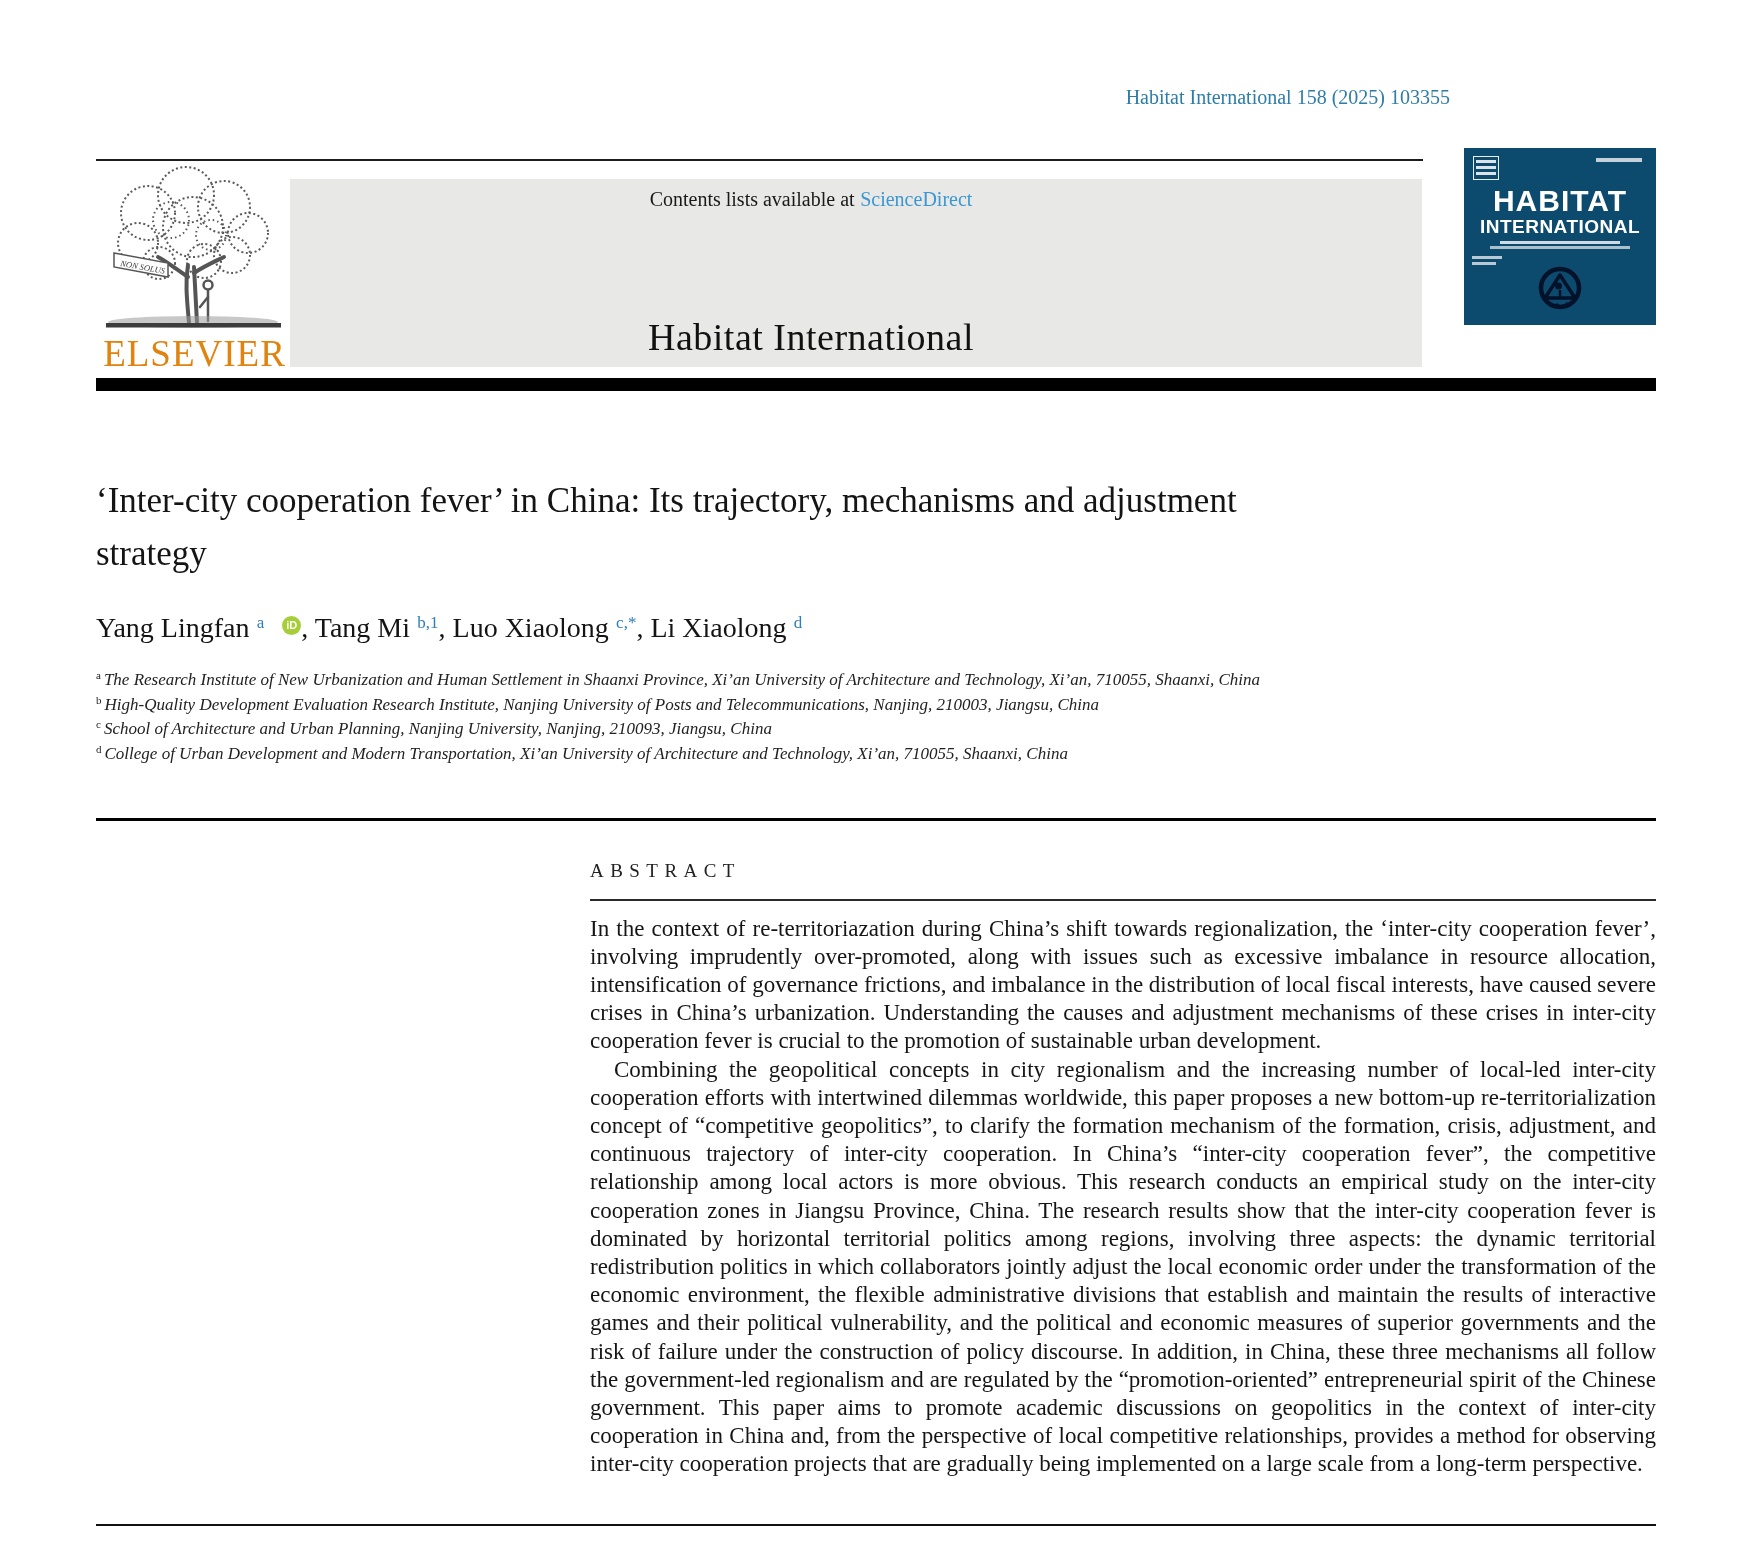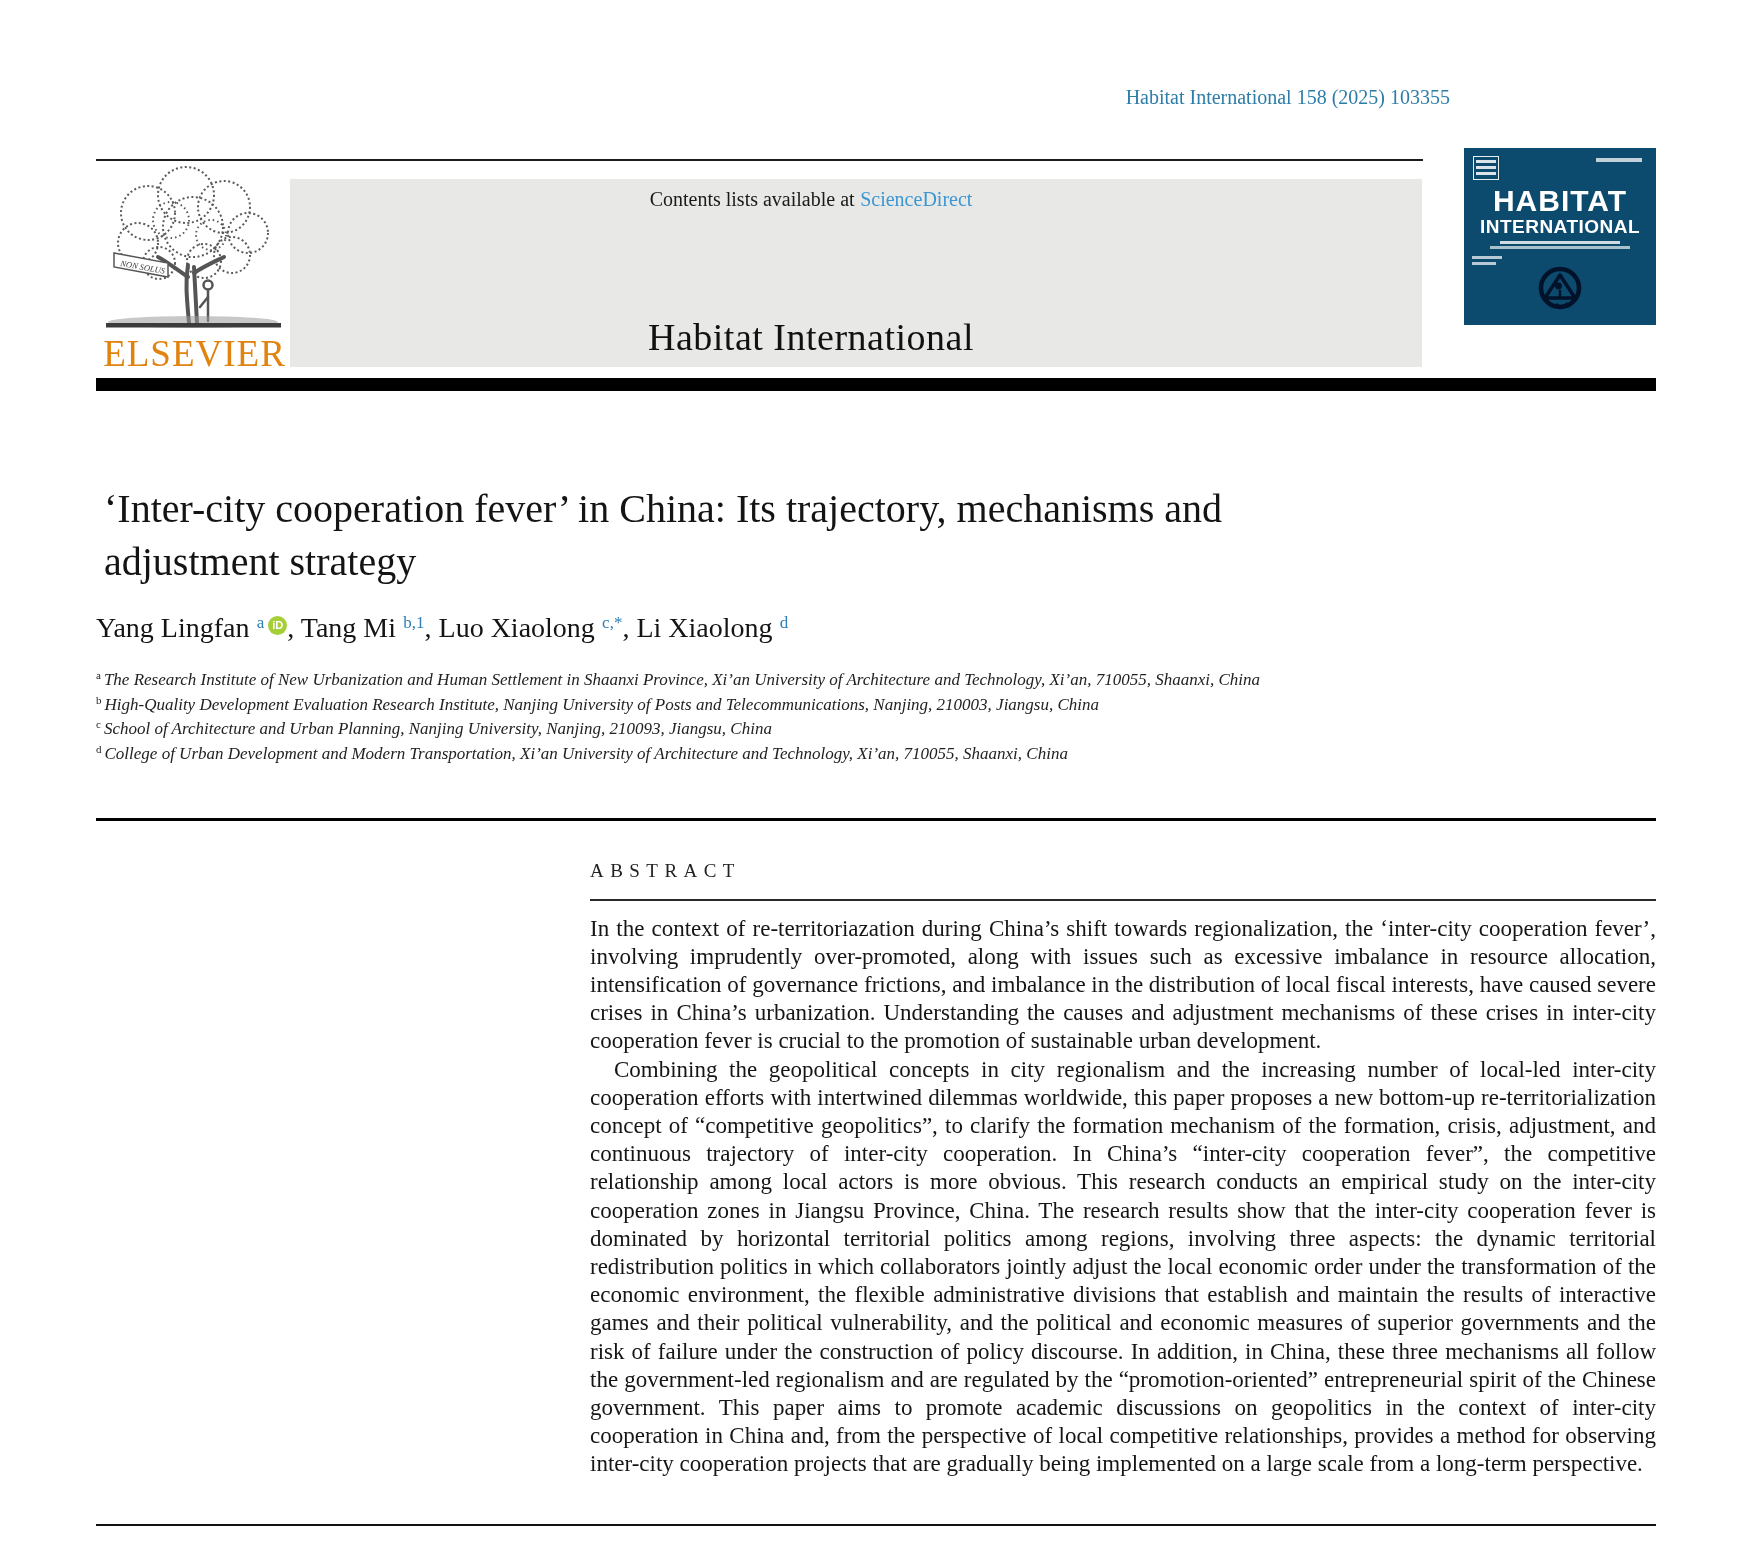--- a/index.html
+++ b/index.html
@@ -44,27 +44,27 @@
   .cover-tagline1{position:absolute;left:36px;top:93px;width:120px;height:3px;background:rgba(255,255,255,.8);}
   .cover-tagline2{position:absolute;left:26px;top:98px;width:140px;height:3px;background:rgba(255,255,255,.65);}
   .cover-editor1{position:absolute;left:8px;top:108px;width:30px;height:3px;background:rgba(255,255,255,.7);}
   .cover-editor2{position:absolute;left:8px;top:114px;width:24px;height:3px;background:rgba(255,255,255,.7);}
   .cover-emblem{position:absolute;left:50%;top:116px;transform:translateX(-50%);width:50px;height:52px;}
 
   
   .black-bar{position:absolute;left:96px;top:378px;width:1560px;height:13px;background:#000;}
 
   
-  .article-title{position:absolute;left:96px;top:474px;width:1260px;font-size:40px;line-height:53px;
-       font-weight:normal;color:#141414;margin:8px;}
+  .article-title{position:absolute;left:96px;top:474px;width:1260px;font-size:35px;line-height:53px;
+       font-weight:normal;color:#141414;margin:0;}
   .authors-line{position:absolute;left:96px;top:612px;width:1400px;font-size:28px;color:#141414;}
   .auth-sup{color:#2e7eb8;font-size:17px;vertical-align:9px;line-height:0;margin-left:3px;}
   .orcid-icon{display:inline-block;width:19px;height:19px;border-radius:50%;background:#a6ce39;
        color:#fff;font-family:"Liberation Sans",sans-serif;font-weight:bold;font-size:11px;
-       text-align:center;line-height:19px;vertical-align:8px;margin-left:4px;cursor:pointer;}
+       text-align:center;line-height:19px;vertical-align:8px;margin-left:18px;cursor:pointer;}
   .affiliations{position:absolute;left:96px;top:668px;width:1345px;font-size:17px;line-height:24.5px;
        font-style:italic;color:#222;}
   .affil-sup{font-style:normal;font-size:11px;vertical-align:6px;line-height:0;margin-right:3px;}
 
   
   .mid-rule{position:absolute;left:96px;top:818px;width:1560px;height:3px;background:#000;}
 
   
   .info-col{position:absolute;left:96px;top:860px;width:404px;}
   .abs-col{position:absolute;left:590px;top:860px;width:1066px;}

